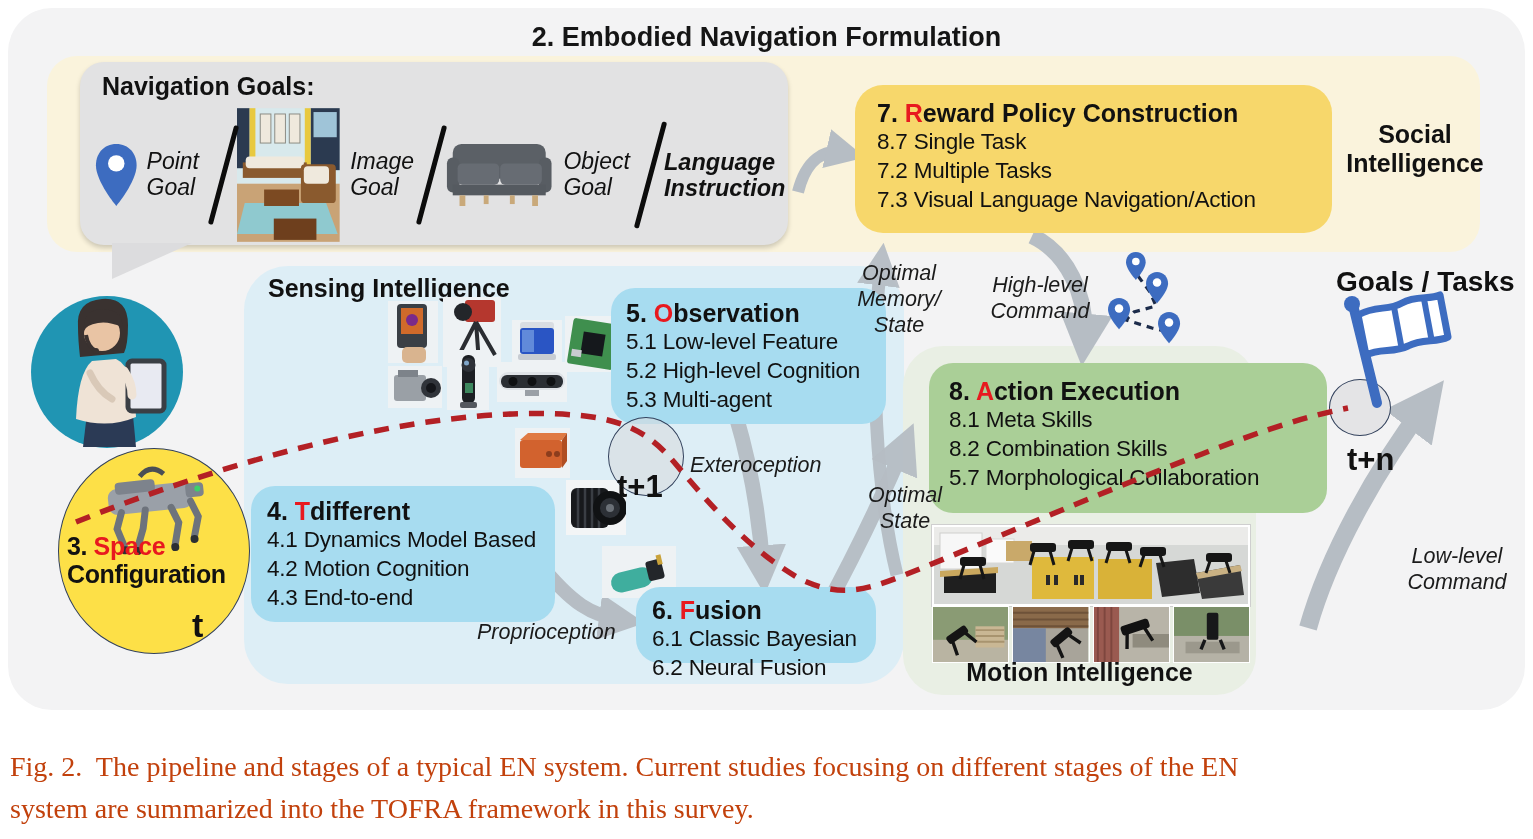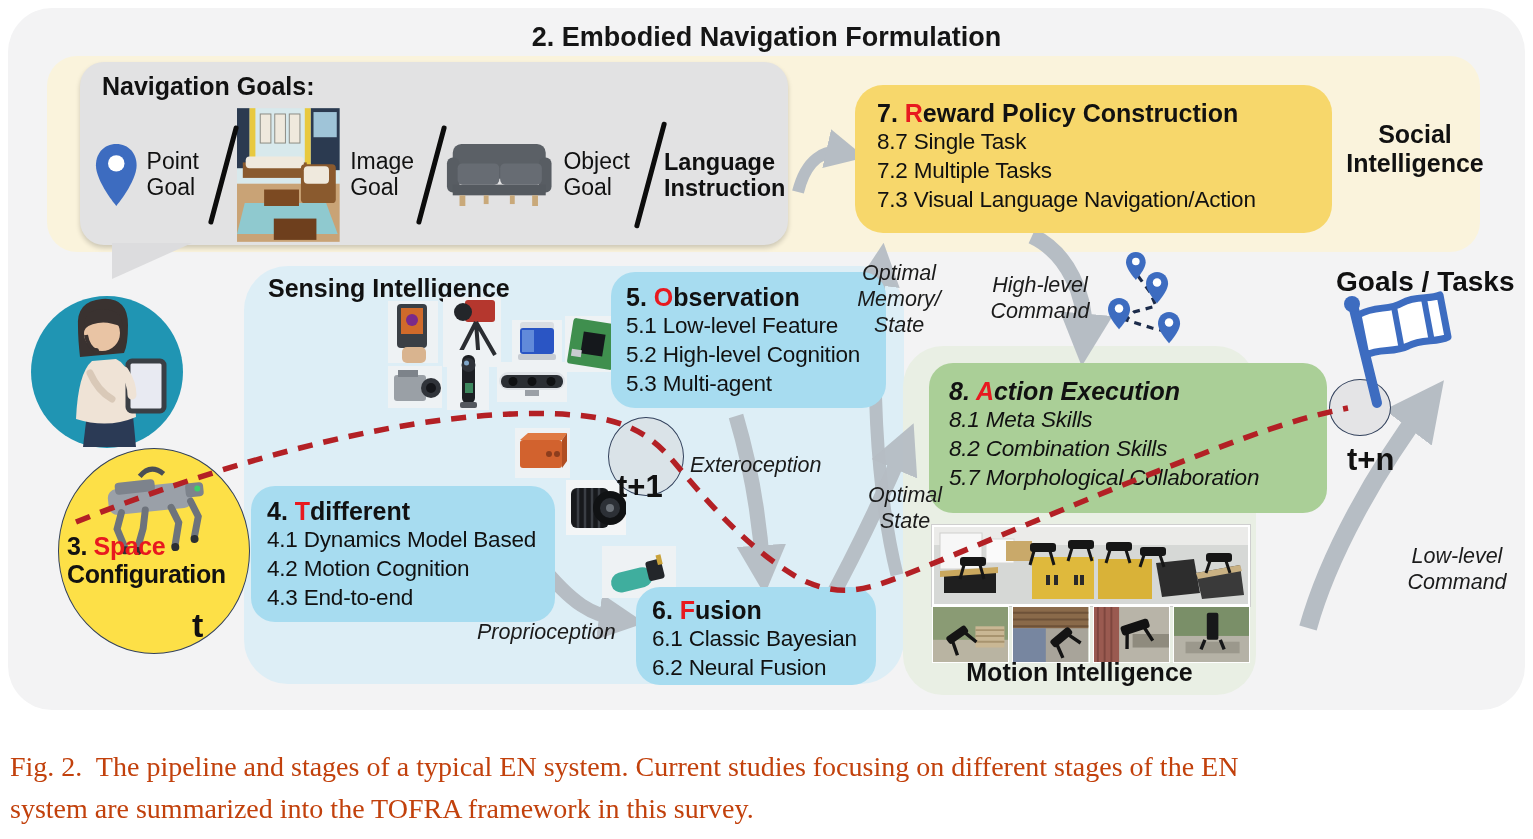--- a/index.html
+++ b/index.html
@@ -10,21 +10,21 @@
   .fig-title{position:absolute;left:0;right:0;top:14px;text-align:center;font-size:27px;font-weight:bold;color:#151515;}
   .region{position:absolute;border-radius:40px;}
   .cream{background:#faf3dc;}
   .lblue{background:#ddeef6;}
   .lgreen{background:#e9efe4;}
   .bubble{position:absolute;background:#e2e2e3;border-radius:24px;box-shadow:0 3px 5px rgba(0,0,0,.18);}
   .bubble-tail{position:absolute;left:32px;bottom:-34px;width:0;height:0;
                border-top:36px solid #dcdcde;border-right:80px solid transparent;}
   .ng-title{position:absolute;left:22px;top:10px;font-size:25px;font-weight:bold;}
   .ng-row{position:absolute;left:14px;top:46px;right:6px;height:134px;display:flex;align-items:center;}
-  .goal-lbl{font-size:23px;line-height:1.12;white-space:pre-line;}
+  .goal-lbl{font-style:italic;font-size:23px;line-height:1.12;white-space:pre-line;}
   .goal-lbl.bold{font-weight:bold;font-size:23.5px;}
   .slash{width:5px;height:102px;background:#0c0c0c;transform:rotate(15deg);border-radius:2px;margin:0 11px;flex:none;}
   .stage-box{position:absolute;border-radius:24px;padding:10px 16px;box-sizing:border-box;}
   .b-blue{background:#a7dcf0;}
   .b-yellow{background:#f7d76b;border-radius:28px;}
   .b-green{background:#aacf97;}
   .stage-title{font-size:25px;font-weight:bold;line-height:1.2;white-space:nowrap;}
   .stage-item{font-size:22.5px;line-height:1.28;white-space:nowrap;letter-spacing:-0.2px;}
   .red{color:#e8191f;}
   .region-lbl{position:absolute;font-size:25px;font-weight:bold;}
@@ -200,41 +200,41 @@
     </svg>
     <svg class="photo" style="left:594px;top:538px;" width="74" height="52" viewBox="0 0 74 52">
       <rect width="74" height="52" fill="#eef2f4"></rect>
       <g transform="rotate(-14 37 30)">
         <rect x="8" y="22" width="42" height="20" rx="10" fill="#3fae9e"></rect>
         <rect x="46" y="18" width="16" height="20" rx="3" fill="#23262a"></rect>
         <rect x="58" y="14" width="5" height="10" fill="#c9a23a"></rect>
       </g>
     </svg>
 
-    <div class="stage-box b-blue" style="left:603px;top:264px;width:275px;height:136px;padding:10px 6px 10px 15px;">
+    <div class="stage-box b-blue" style="left:603px;top:280px;width:275px;height:136px;padding:10px 6px 10px 15px;">
       <div class="stage-title"><span>5. </span><span class="red">O</span><span>bservation</span></div>
       <div class="stage-item">5.1 Low-level Feature</div>
       <div class="stage-item">5.2 High-level Cognition</div>
       <div class="stage-item">5.3 Multi-agent</div>
     </div>
 
     <div class="stage-box b-blue" style="left:243px;top:478px;width:304px;height:136px;padding:10px 16px;">
       <div class="stage-title"><span>4. </span><span class="red">T</span><span>different</span></div>
       <div class="stage-item">4.1 Dynamics Model Based</div>
       <div class="stage-item">4.2 Motion Cognition</div>
       <div class="stage-item">4.3 End-to-end</div>
     </div>
 
-    <div class="stage-box b-blue" style="left:628px;top:579px;width:240px;height:98px;padding:8px 16px;">
+    <div class="stage-box b-blue" style="left:628px;top:579px;width:240px;height:76px;padding:8px 16px;">
       <div class="stage-title"><span>6. </span><span class="red">F</span><span>usion</span></div>
       <div class="stage-item">6.1 Classic Bayesian</div>
       <div class="stage-item">6.2 Neural Fusion</div>
     </div>
 
-    <div class="stage-box b-green" style="left:921px;top:355px;width:398px;height:150px;padding:13px 20px;font-style:italic;">
+    <div class="stage-box b-green" style="left:921px;top:355px;width:398px;height:150px;padding:13px 20px;">
       <div class="stage-title"><span>8. </span><span class="red">A</span><span>ction Execution</span></div>
       <div class="stage-item">8.1 Meta Skills</div>
       <div class="stage-item">8.2 Combination Skills</div>
       <div class="stage-item">5.7 Morphological Collaboration</div>
     </div>
 
     <svg class="photo" style="left:924px;top:517px;border:2px solid #fff;box-shadow:0 0 0 1px #cfcfcf;" width="314" height="77" viewBox="0 0 314 77">
       <rect width="314" height="77" fill="#d6d8d6"></rect>
         <rect width="314" height="18" fill="#ebebe9"></rect>
       <rect x="6" y="6" width="42" height="36" fill="#f7f7f7" stroke="#d0d0ce"></rect>

